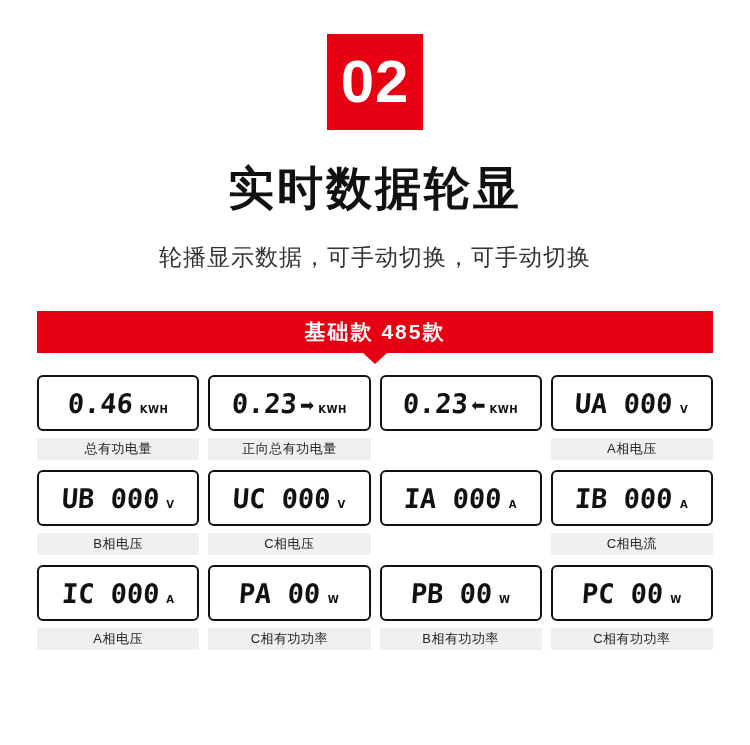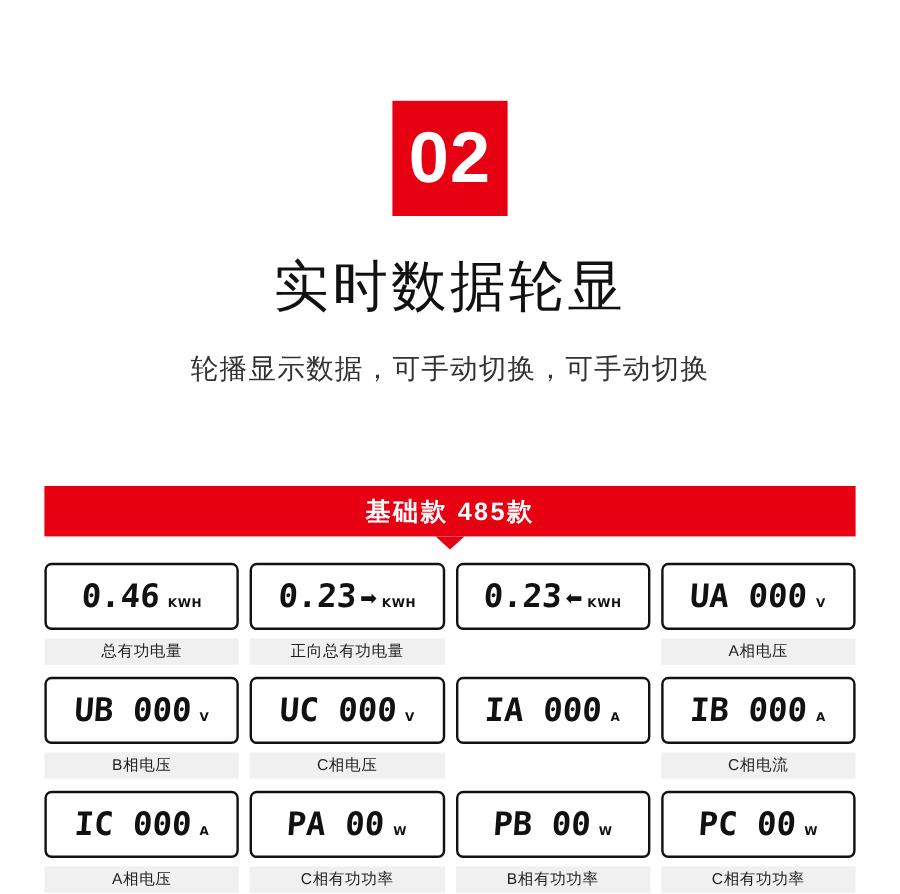--- a/index.html
+++ b/index.html
@@ -12,37 +12,37 @@
     height: 745px;
     font-family: "Liberation Sans", sans-serif;
     color: #1a1a1a;
     overflow: hidden;
     position: relative;
   }
 
   
   .header {
     text-align: center;
-    padding-top: 84px;
+    padding-top: 34px;
   }
   .badge {
     display: inline-block;
     width: 96px;
     height: 96px;
     background: #e60012;
     color: #ffffff;
     font-size: 60px;
     line-height: 96px;
     font-weight: bold;
     letter-spacing: 1px;
   }
   .title {
     margin-top: 28px;
     font-size: 46px;
-    font-weight: normal;
+    font-weight: bold;
     letter-spacing: 3px;
     color: #111111;
   }
   .subtitle {
     margin-top: 22px;
     font-size: 23px;
     color: #333333;
     letter-spacing: 1px;
   }
 
@@ -58,21 +58,20 @@
     height: 42px;
     background: #e60012;
     color: #ffffff;
     font-size: 21px;
     font-weight: bold;
     letter-spacing: 2px;
     display: flex;
     align-items: center;
     justify-content: center;
     position: relative;
-    margin-top: 44px;
   }
   .banner-arrow {
     position: absolute;
     bottom: -11px;
     left: 50%;
     transform: translateX(-50%);
     width: 0;
     height: 0;
     border-left: 12px solid transparent;
     border-right: 12px solid transparent;

